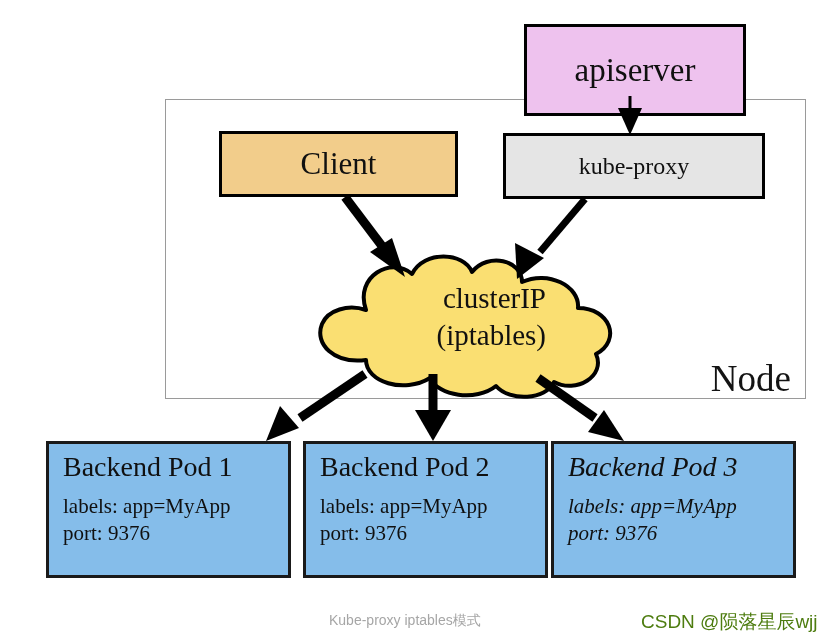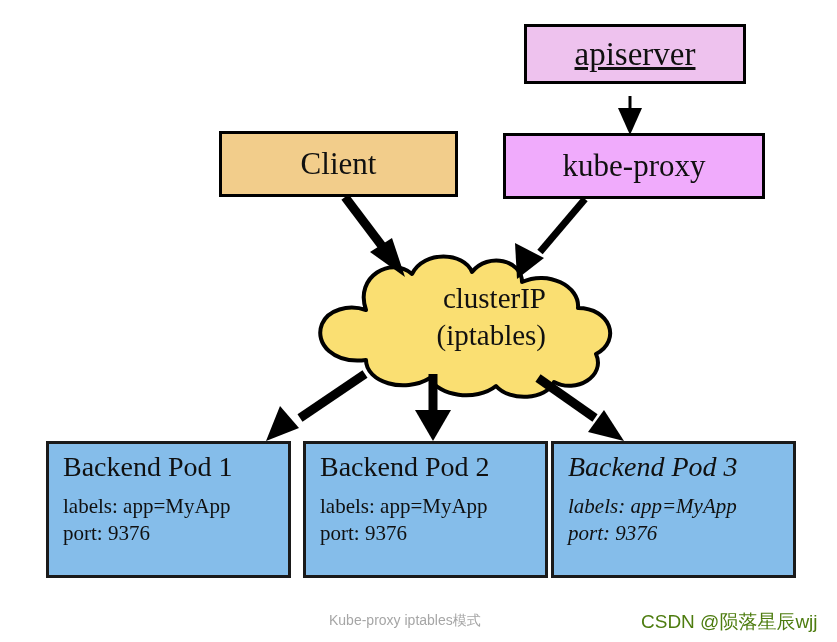--- a/index.html
+++ b/index.html
@@ -51,41 +51,40 @@
     line-height: 1;
     color: #141414;
     font-family: "Liberation Serif", "DejaVu Serif", serif;
   }
 
   
   #apiserver-box {
     left: 524px;
     top: 24px;
     width: 222px;
-    height: 60px;
+    height: 92px;
     background: #eec2ee;
     font-size: 33px;
-    text-decoration: underline;
   }
   #client-box {
     left: 219px;
     top: 131px;
     width: 239px;
     height: 66px;
     background: #f2cd8b;
     font-size: 31px;
     text-align: right;
   }
   #kubeproxy-box {
     left: 503px;
     top: 133px;
     width: 262px;
     height: 66px;
-    background: #f0abfc;
-    font-size: 31px;
+    background: #e5e5e5;
+    font-size: 24px;
   }
 
   
   .pod {
     width: 245px;
     height: 137px;
     top: 441px;
     background: #85bdea;
     border: 3px solid #1a1a1a;
     align-items: flex-start;
@@ -157,20 +156,23 @@
     font-size: 19px;
     color: #4d7c0f;
     font-family: "Liberation Sans", "DejaVu Sans", sans-serif;
   }
 </style>
 </head>
 <body>
 
 <div id="canvas">
 
+  <div id="node-container">
+    <div id="node-label">Node</div>
+  </div>
 
   <div class="box" id="apiserver-box">
     <span>apiserver</span>
   </div>
 
   <div class="box" id="client-box">
     <span>Client</span>
   </div>
 
   <div class="box" id="kubeproxy-box">

